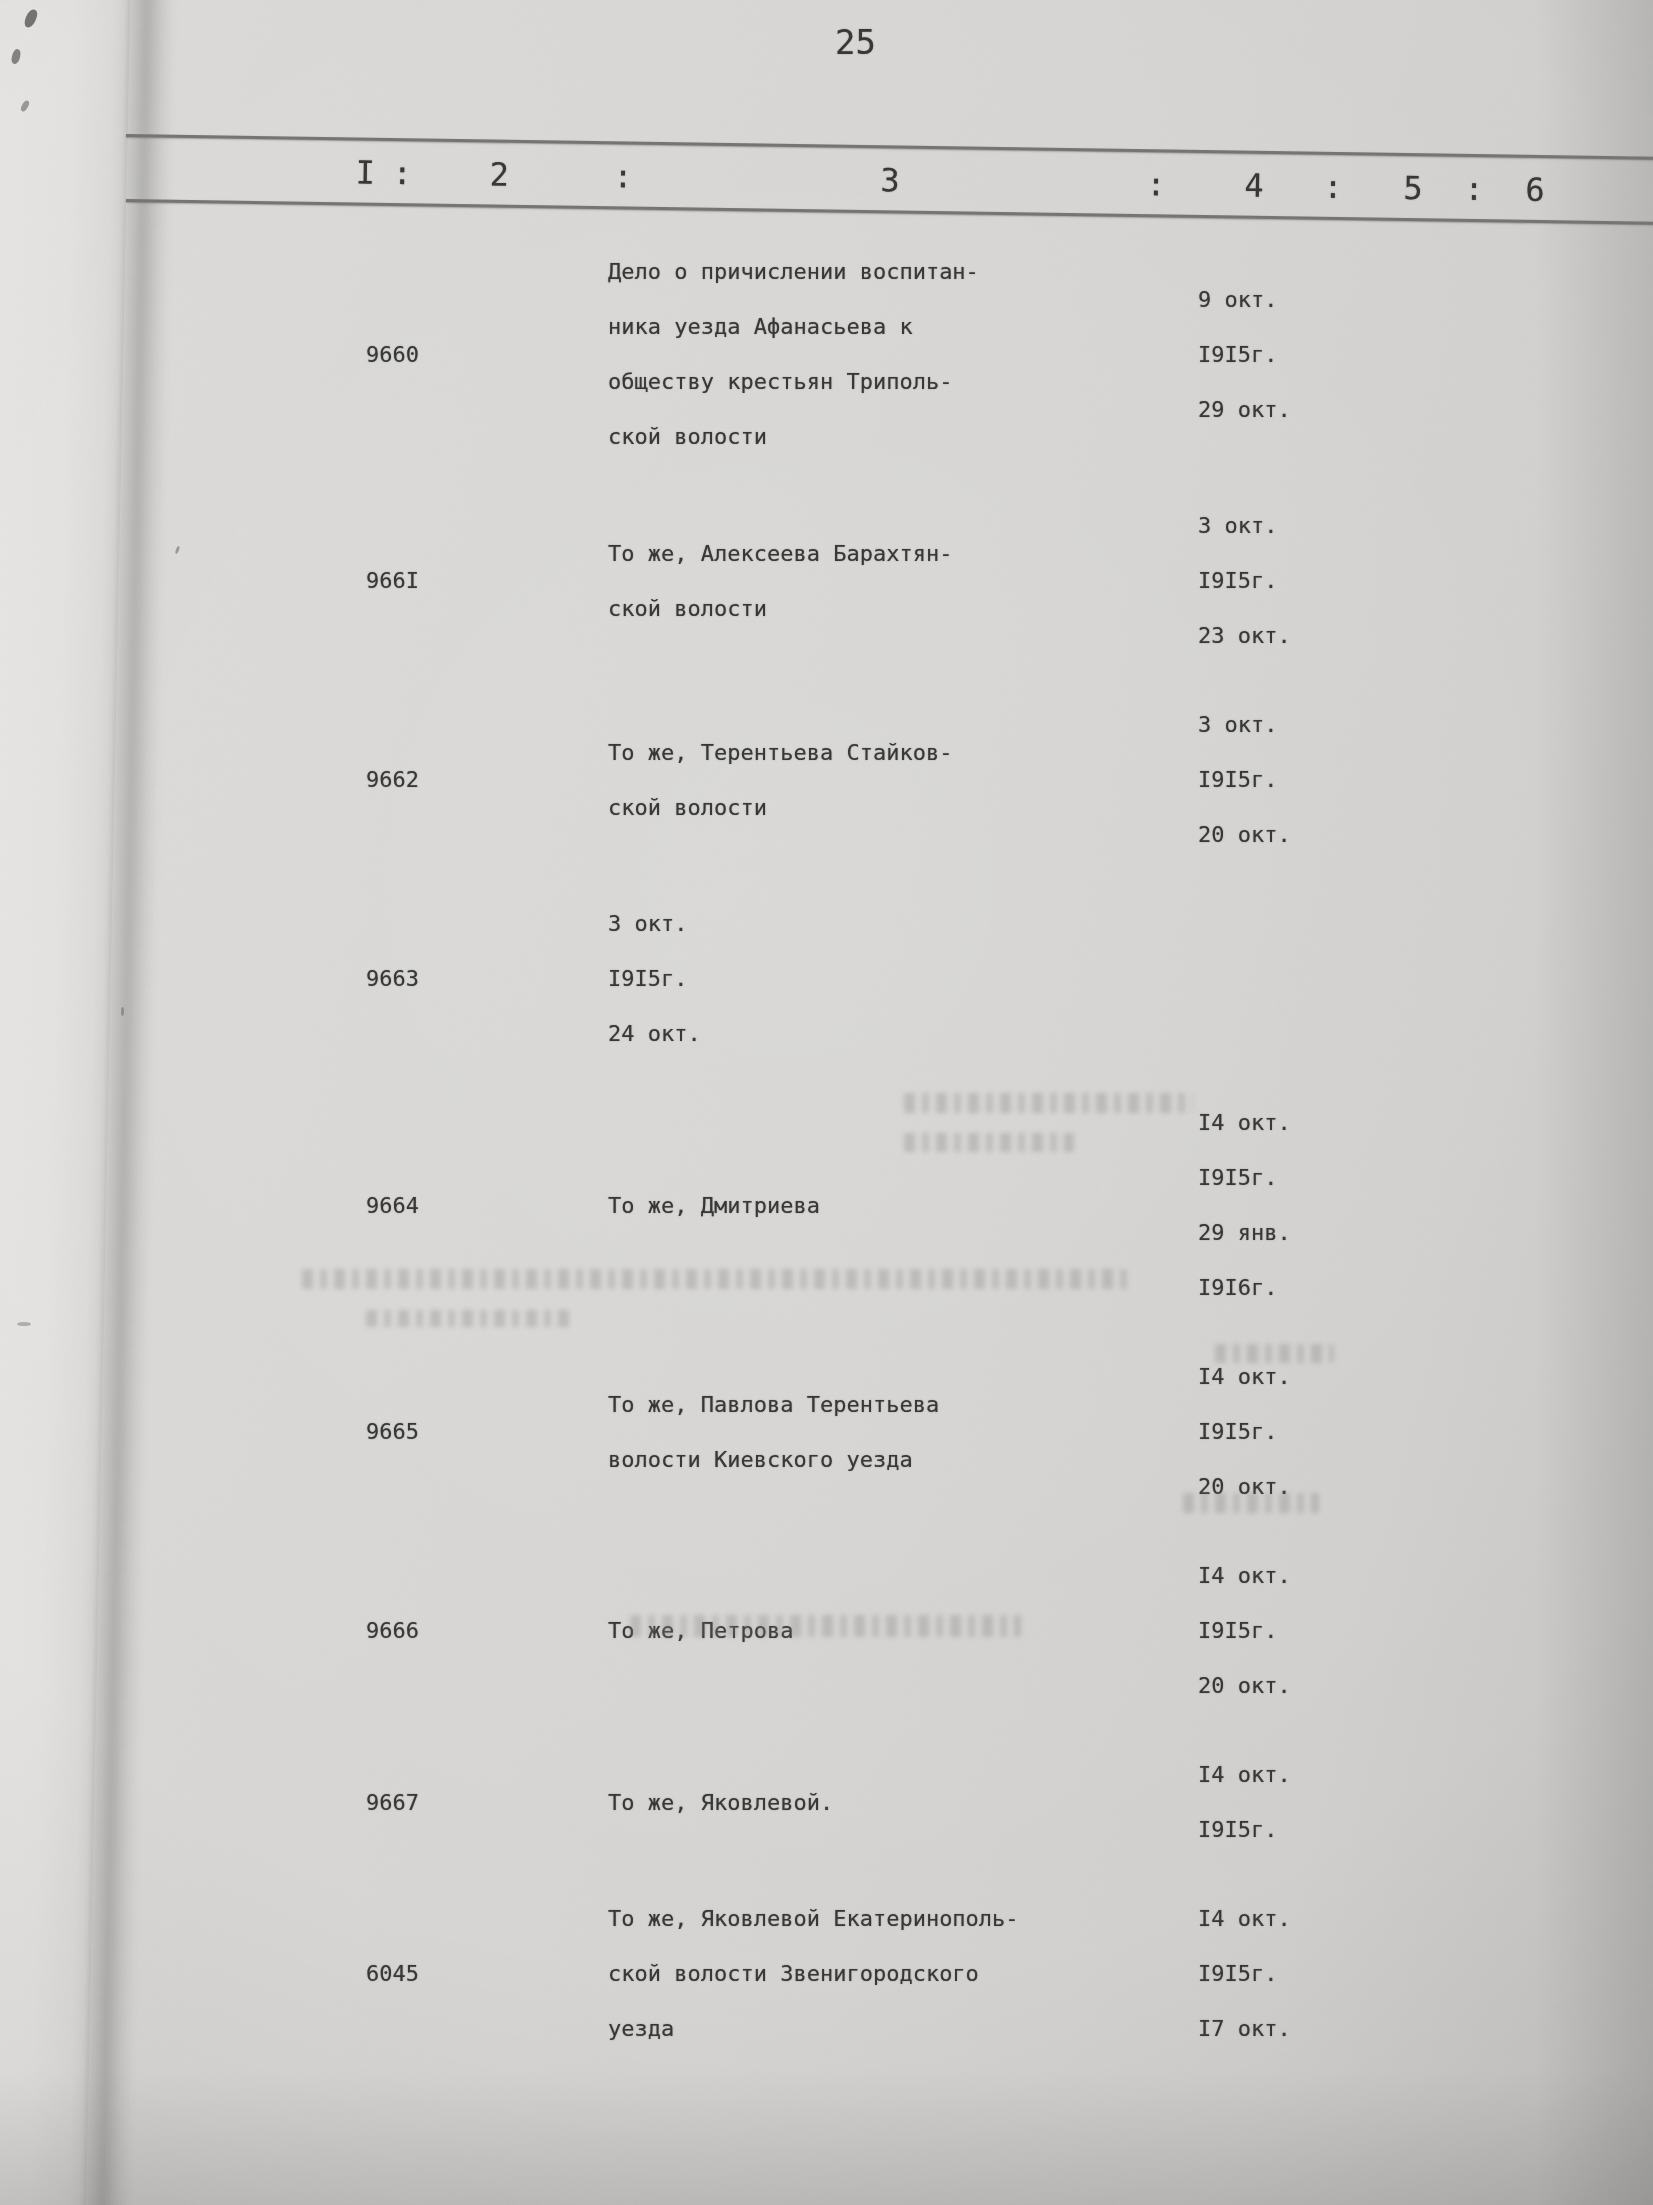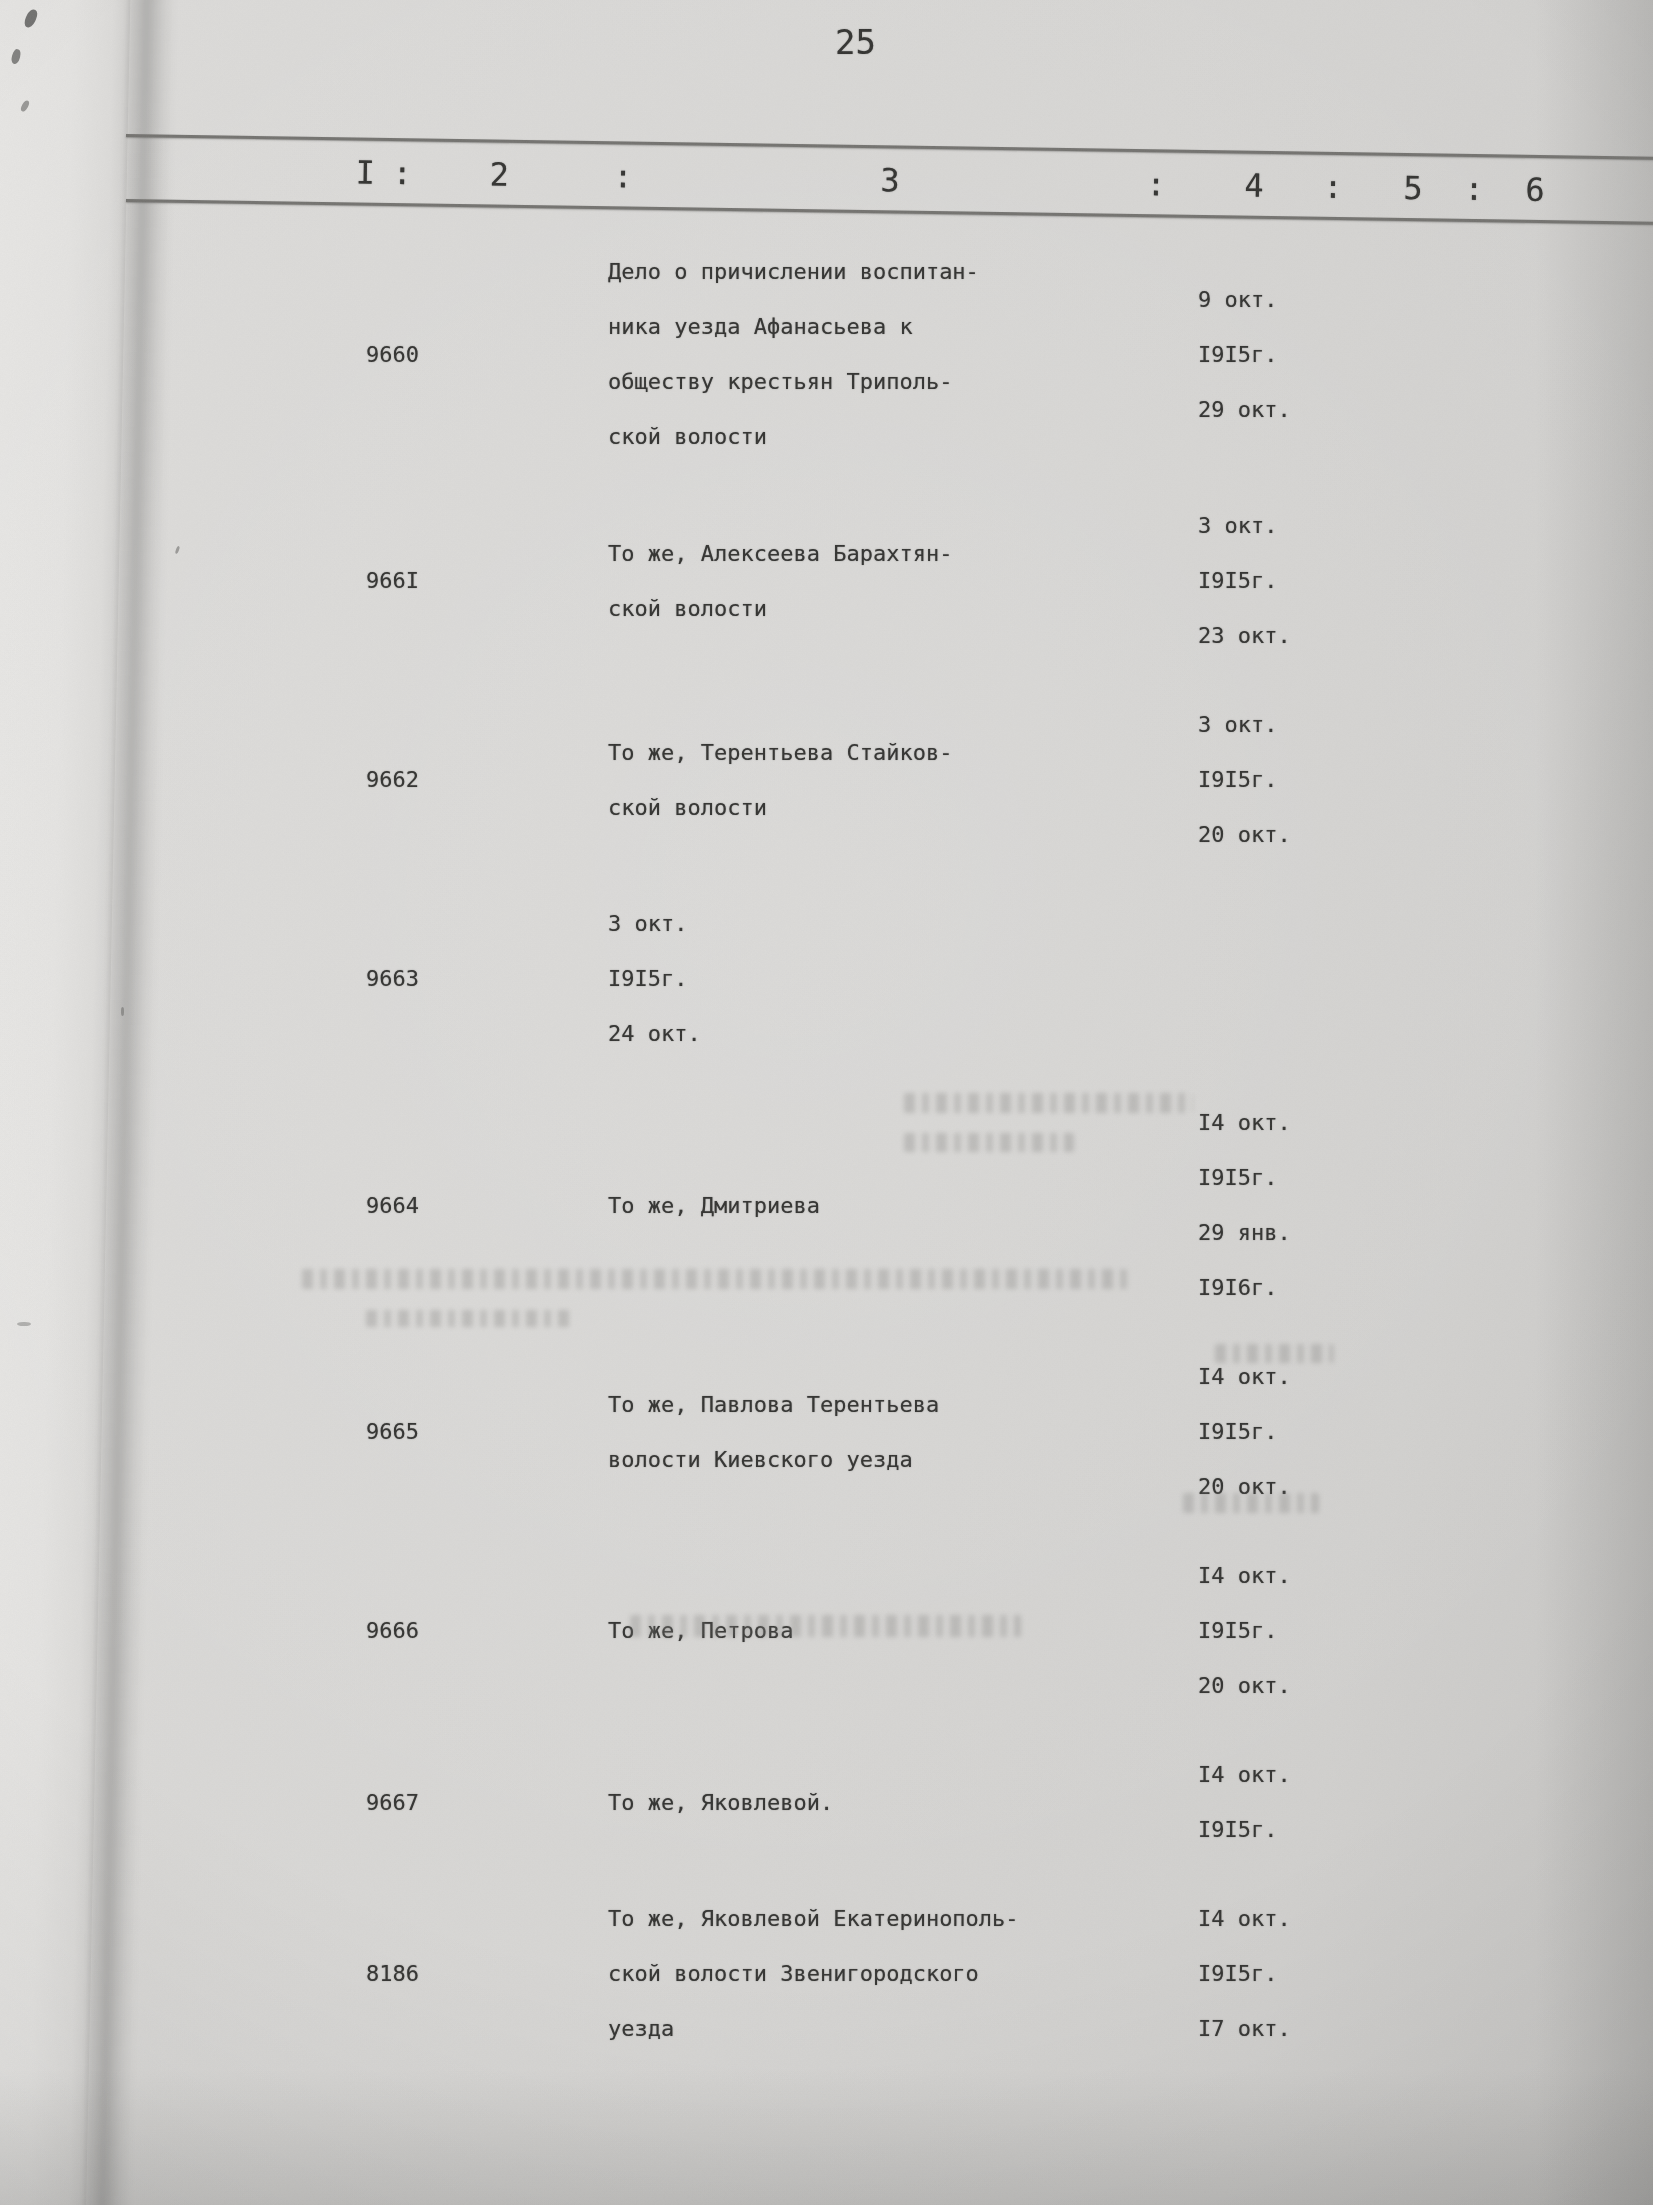--- a/index.html
+++ b/index.html
@@ -185,21 +185,21 @@
   </div>
 
   <div class="entry ink">
     <div class="col num">9667</div>
     <div class="col desc">То же, Яковлевой.</div>
     <div class="col dates">I4 окт.
 I9I5г.</div>
   </div>
 
   <div class="entry ink">
-    <div class="col num">8186</div>
+    <div class="col num">6045</div>
     <div class="col desc">То же, Яковлевой Екатеринополь-
 ской волости Звенигородского
 уезда</div>
     <div class="col dates">I4 окт.
 I9I5г.
 I7 окт.</div>
   </div>
 </div>
 
   <div class="ghost" style="left:904px; top:1093px; width:289px; height:20.4px;"></div>

